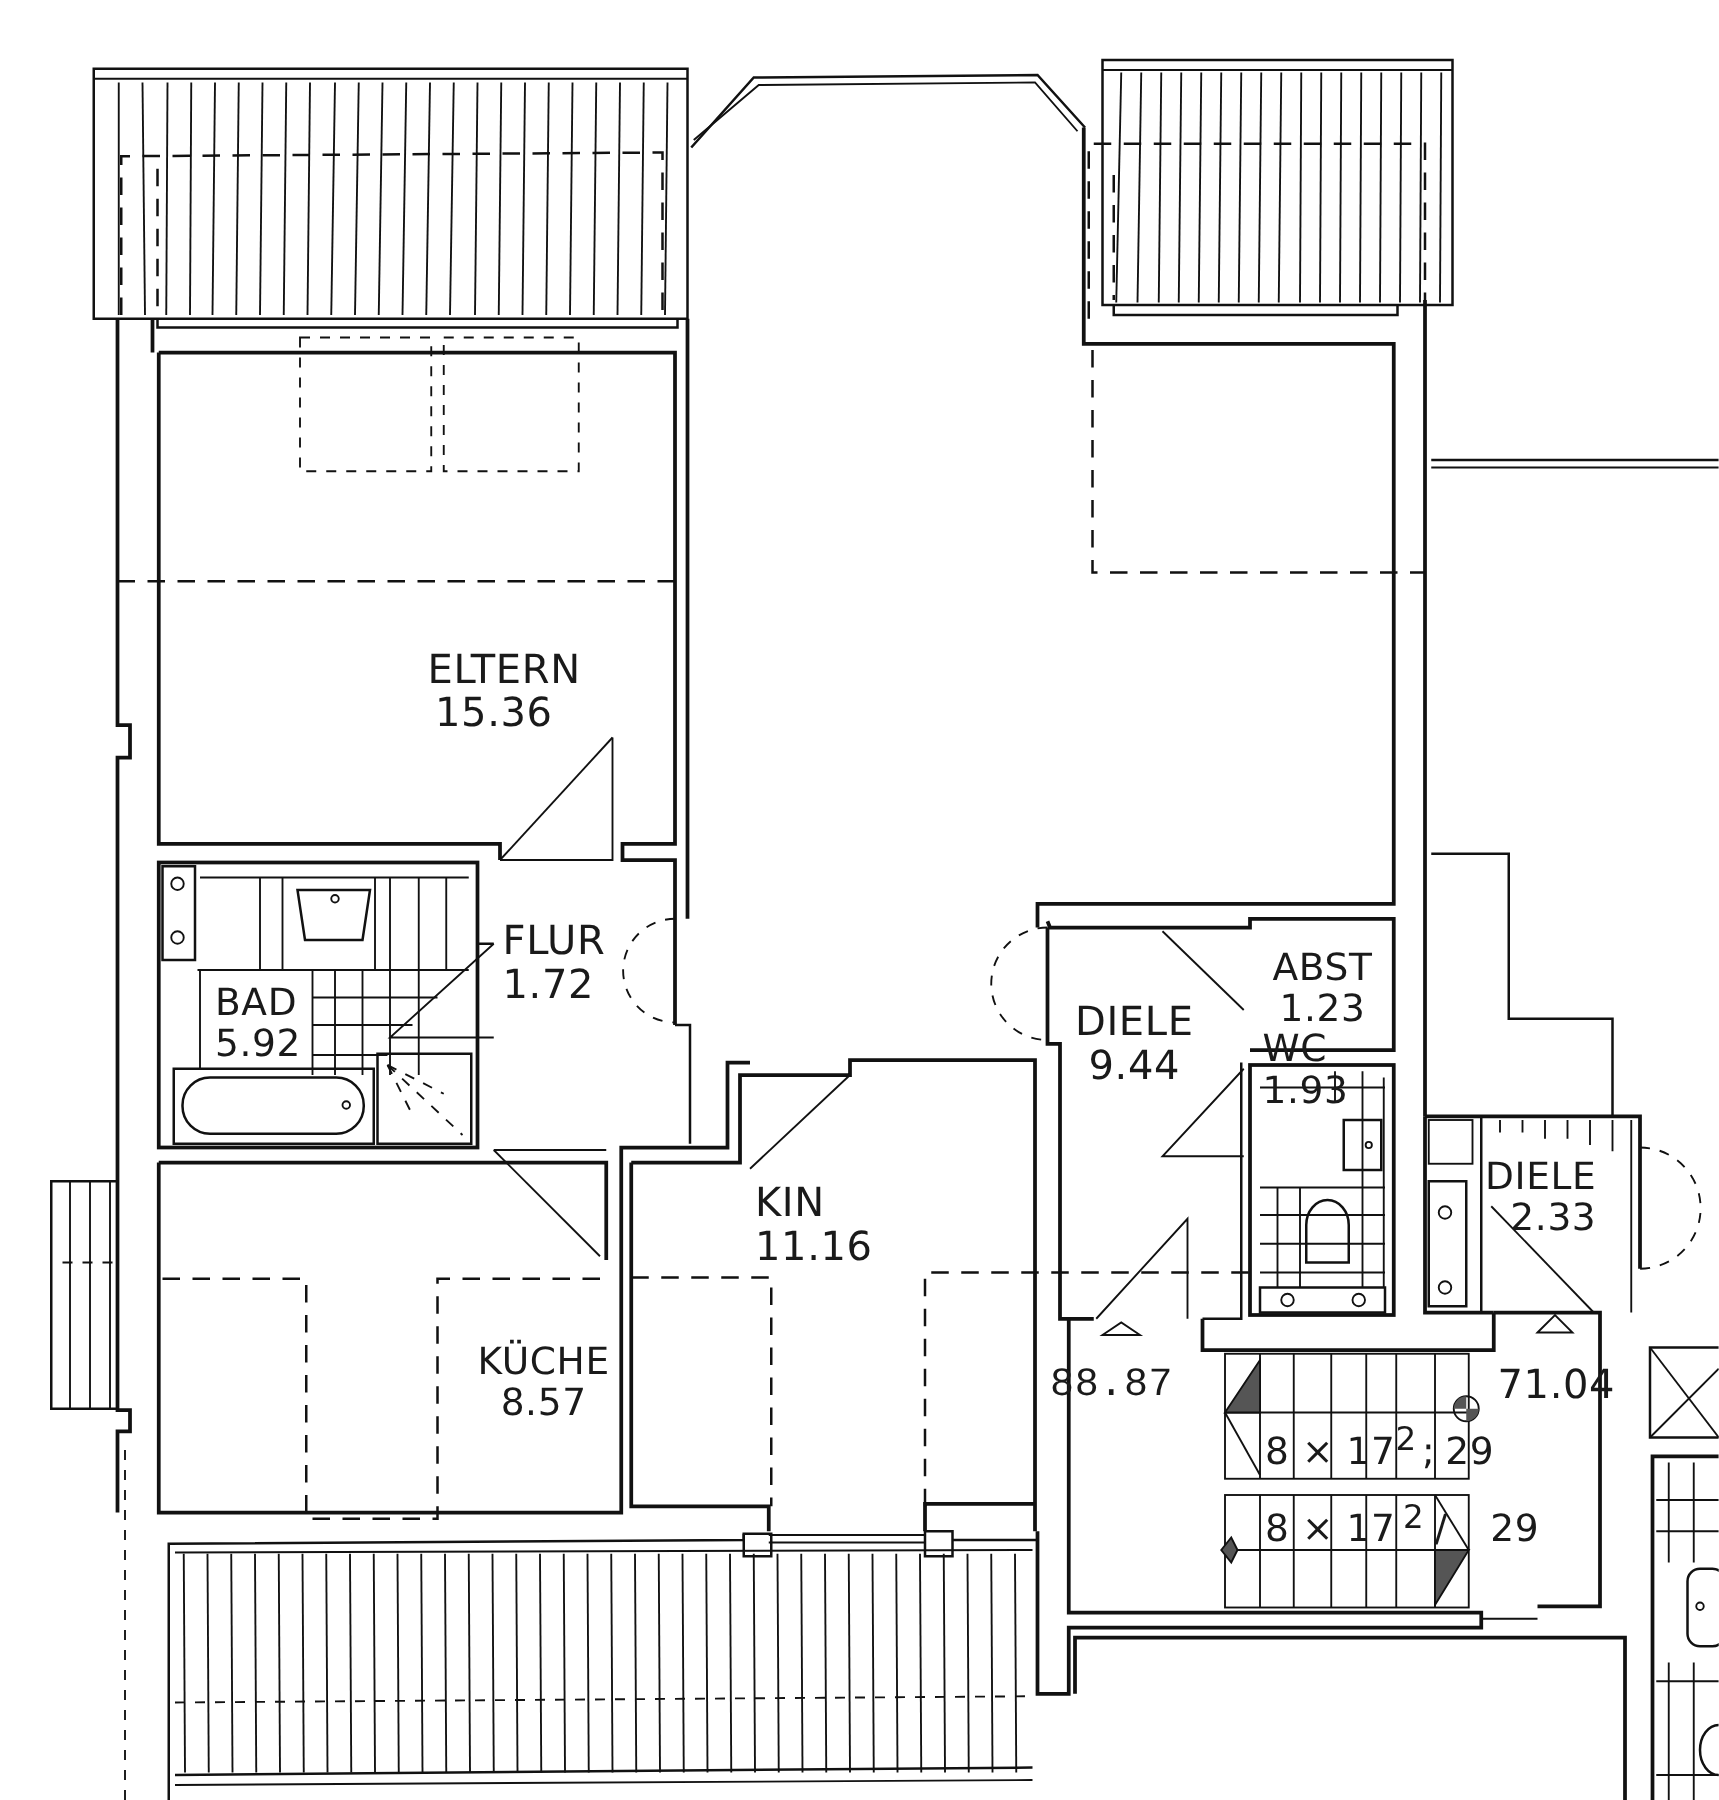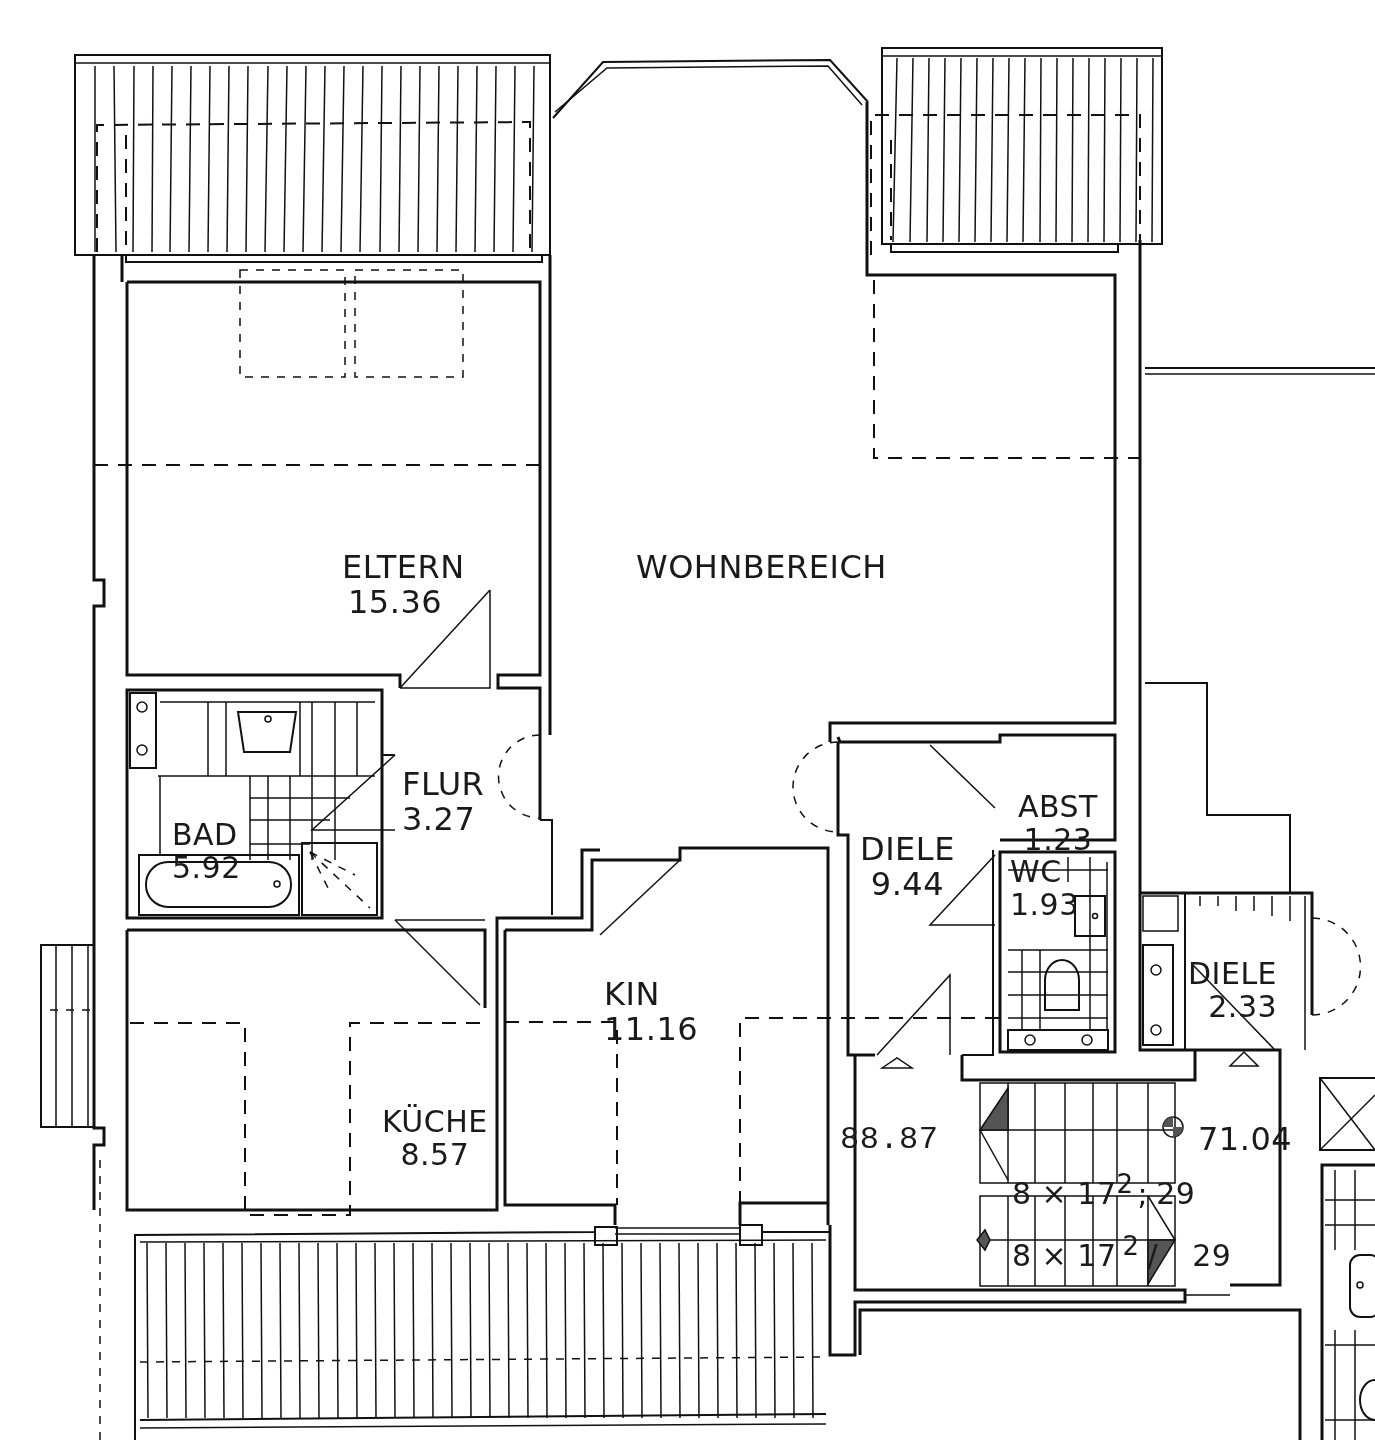--- a/index.html
+++ b/index.html
@@ -5,21 +5,21 @@
   html, body { margin: 0; padding: 0; background: #ffffff; }
   body { width: 1375px; height: 1440px; overflow: hidden; position: relative; }
   #plan { position: absolute; left: 0; top: 0; width: 1375px; height: 1440px; }
   .wall { fill: none; stroke: #111; stroke-width: 3; stroke-linejoin: miter; }
   .wall-thin { fill: none; stroke: #111; stroke-width: 2; }
   .hair { fill: none; stroke: #111; stroke-width: 1.5; }
   .dash { fill: none; stroke: #111; stroke-width: 2; stroke-dasharray: 14 10; }
   .dash-s { fill: none; stroke: #111; stroke-width: 1.5; stroke-dasharray: 8 8; }
   .shade { fill: #555; stroke: #111; stroke-width: 1.5; }
   .lbl { position: absolute; font-family: "DejaVu Sans", sans-serif; color: #1a1a1a;
-         font-size: 32px; line-height: 1.1; letter-spacing: 0.5px; white-space: nowrap; margin-top: 32px; }
+         font-size: 32px; line-height: 1.1; letter-spacing: 0.5px; white-space: nowrap; }
   .lbl.sm { font-size: 30px; }
   .lbl .name, .lbl .area { display: block; }
 </style>
 </head>
 <body>
 
 <svg id="plan" viewBox="0 0 1375 1440" xmlns="http://www.w3.org/2000/svg">
 
   <g>
     <rect x="75" y="55" width="475" height="200" class="wall-thin"></rect>
@@ -348,26 +348,25 @@
     <path d="M1375,1380 A15,20 0 0 0 1375,1420" class="wall-thin"></path>
   </g>
 </svg>
 
 <div class="lbl" style="left:342px; top:518px;">
   <span class="name">ELTERN</span>
   <span class="area" style="margin-left:6px;">15.36</span>
 </div>
 
 <div class="lbl" style="left:636px; top:518px;">
-  <span class="name">WOHNBEREICH</span>
 </div>
 
 <div class="lbl" style="left:402px; top:735px;">
   <span class="name">FLUR</span>
-  <span class="area">3.27</span>
+  <span class="area">1.72</span>
 </div>
 
 <div class="lbl sm" style="left:172px; top:786px;">
   <span class="name">BAD</span>
   <span class="area">5.92</span>
 </div>
 
 <div class="lbl sm" style="left:382px; top:1073px; text-align:center;">
   <span class="name">KÜCHE</span>
   <span class="area">8.57</span>

